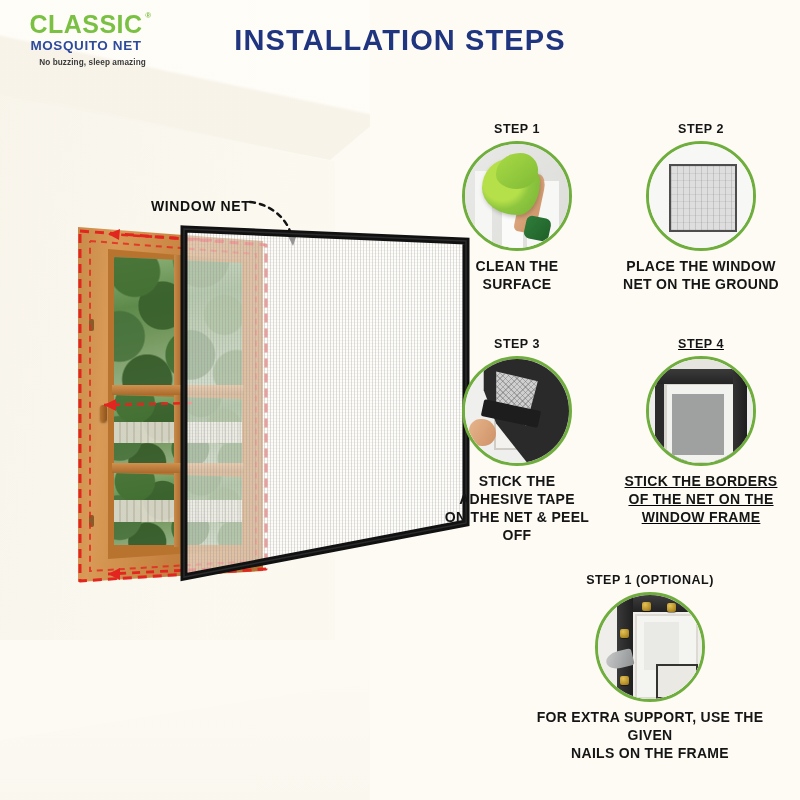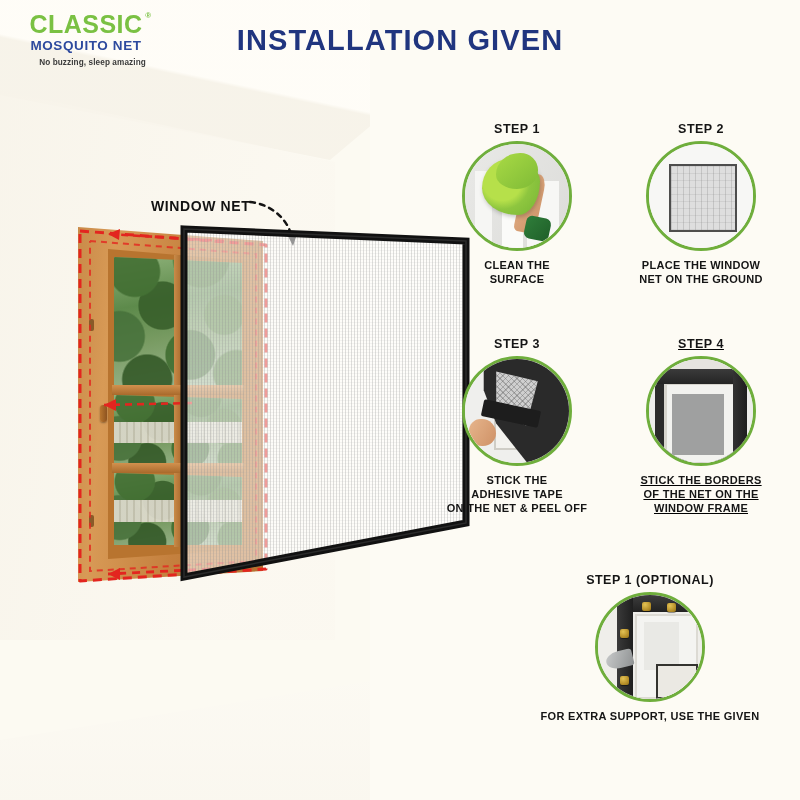--- a/index.html
+++ b/index.html
@@ -226,21 +226,21 @@
     height: 104px;
     margin: 0 auto;
     border-radius: 50%;
     border: 3.2px solid #6fae3c;
     overflow: hidden;
     position: relative;
     background: #f2f2f0;
   }
   .step-cap {
     margin-top: 7px;
-    font-size: 11px;
+    font-size: 14px;
     font-weight: 800;
     color: #151515;
     letter-spacing: .3px;
     line-height: 1.28;
   }
 
   
   .s1-wall { position:absolute; inset:0; background: linear-gradient(120deg,#e9e9e7,#dcdcd9); }
   .s1-panelA { position:absolute; left:10%; top:26%; width:16%; height:74%; background:#f6f6f4; }
   .s1-panelB { position:absolute; left:60%; top:36%; width:30%; height:64%; background:#f7f7f5; }
@@ -347,21 +347,21 @@
 
   <div class="logo">
     <div class="logo-classic">
       <span>CLASSIC</span>
       <span class="logo-reg">®</span>
     </div>
     <div class="logo-sub">MOSQUITO NET</div>
     <div class="logo-tag">No buzzing, sleep amazing</div>
   </div>
 
-  <div class="main-title">INSTALLATION GIVEN</div>
+  <div class="main-title">INSTALLATION STEPS</div>
 
   <div class="net-label">WINDOW NET</div>
   <svg class="net-arrow" viewBox="0 0 60 56">
     <path d="M2 4 C 22 6, 40 20, 44 40" fill="none" stroke="#141414" stroke-width="2.4" stroke-linecap="round" stroke-dasharray="5 5"></path>
     <path d="M38 34 L45 48 L50 33 L44 38 Z" fill="#141414"></path>
   </svg>
 
   <div class="window-stage">
 
     <div class="window-wood">
@@ -488,16 +488,17 @@
       <div class="s5-frame-h"></div>
       <div class="s5-frame-v"></div>
       <div class="nail" style="left:42%; top:7%;"></div>
       <div class="nail" style="left:66%; top:8%;"></div>
       <div class="nail" style="left:21%; top:33%;"></div>
       <div class="nail" style="left:21%; top:78%;"></div>
       <div class="s5-tool"></div>
     </div>
     <div class="step-cap">
       <div>FOR EXTRA SUPPORT, USE THE GIVEN</div>
+      <div>NAILS ON THE  FRAME</div>
     </div>
   </div>
 
 </div>
 
 </body></html>

